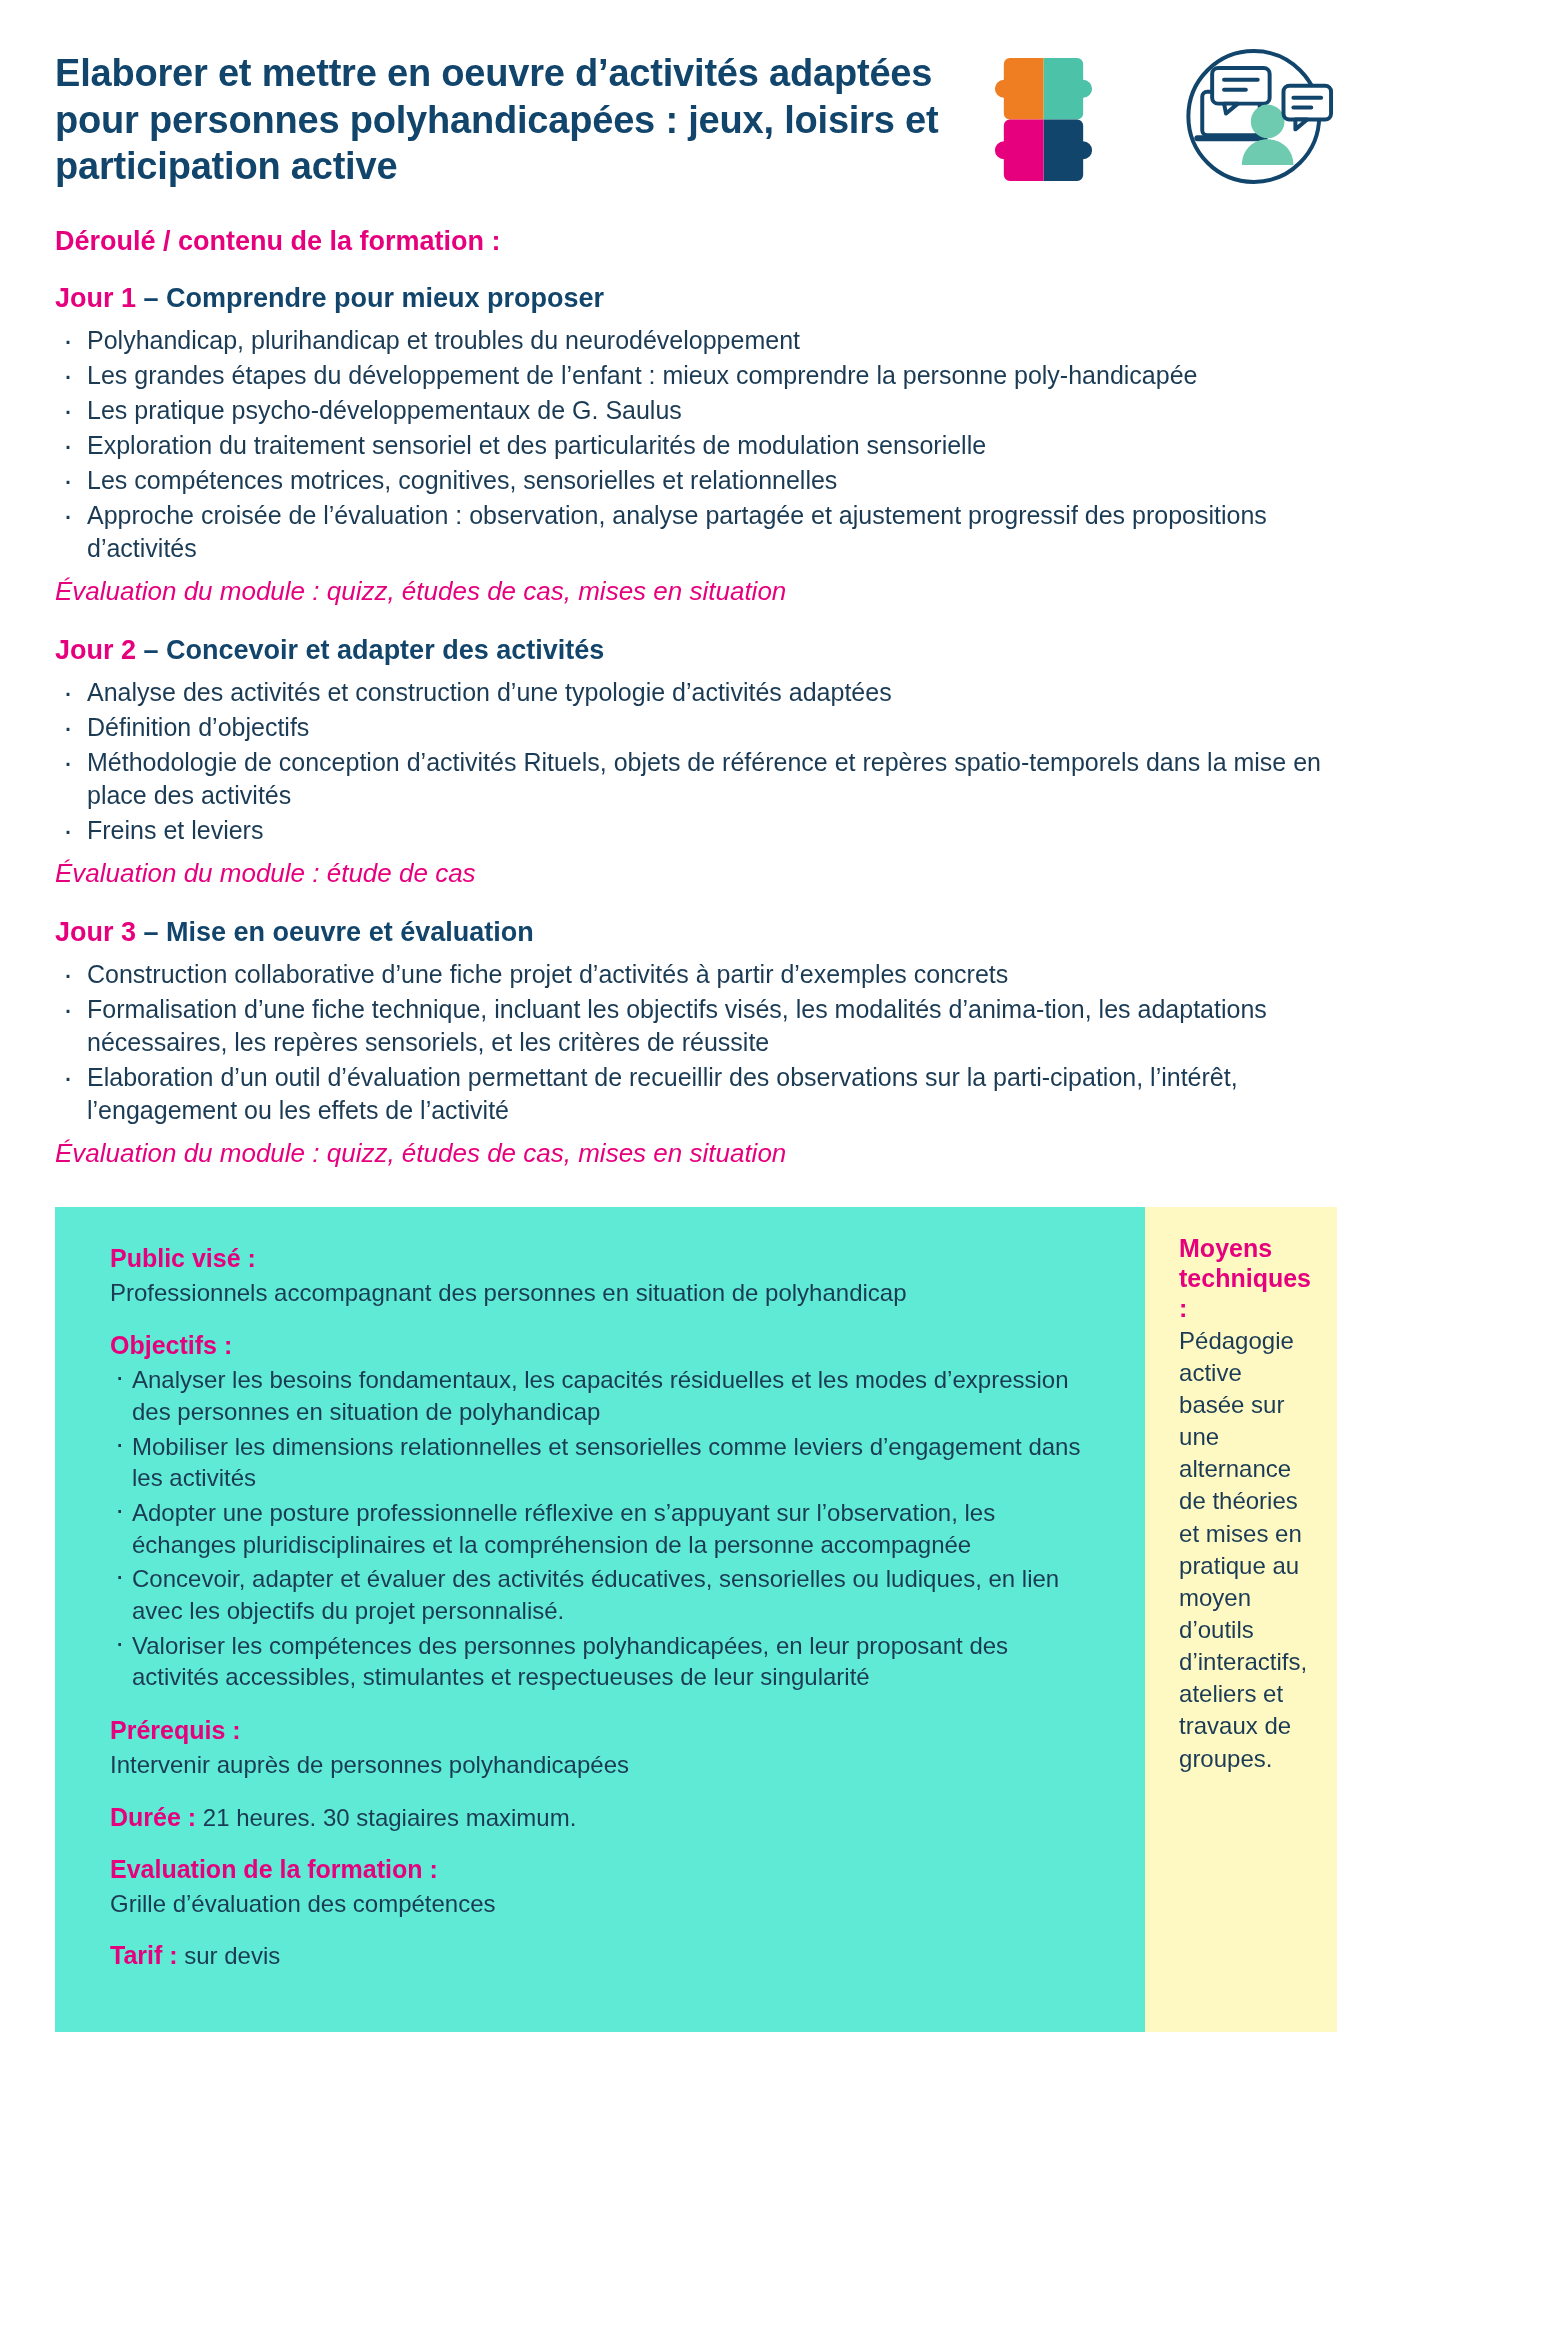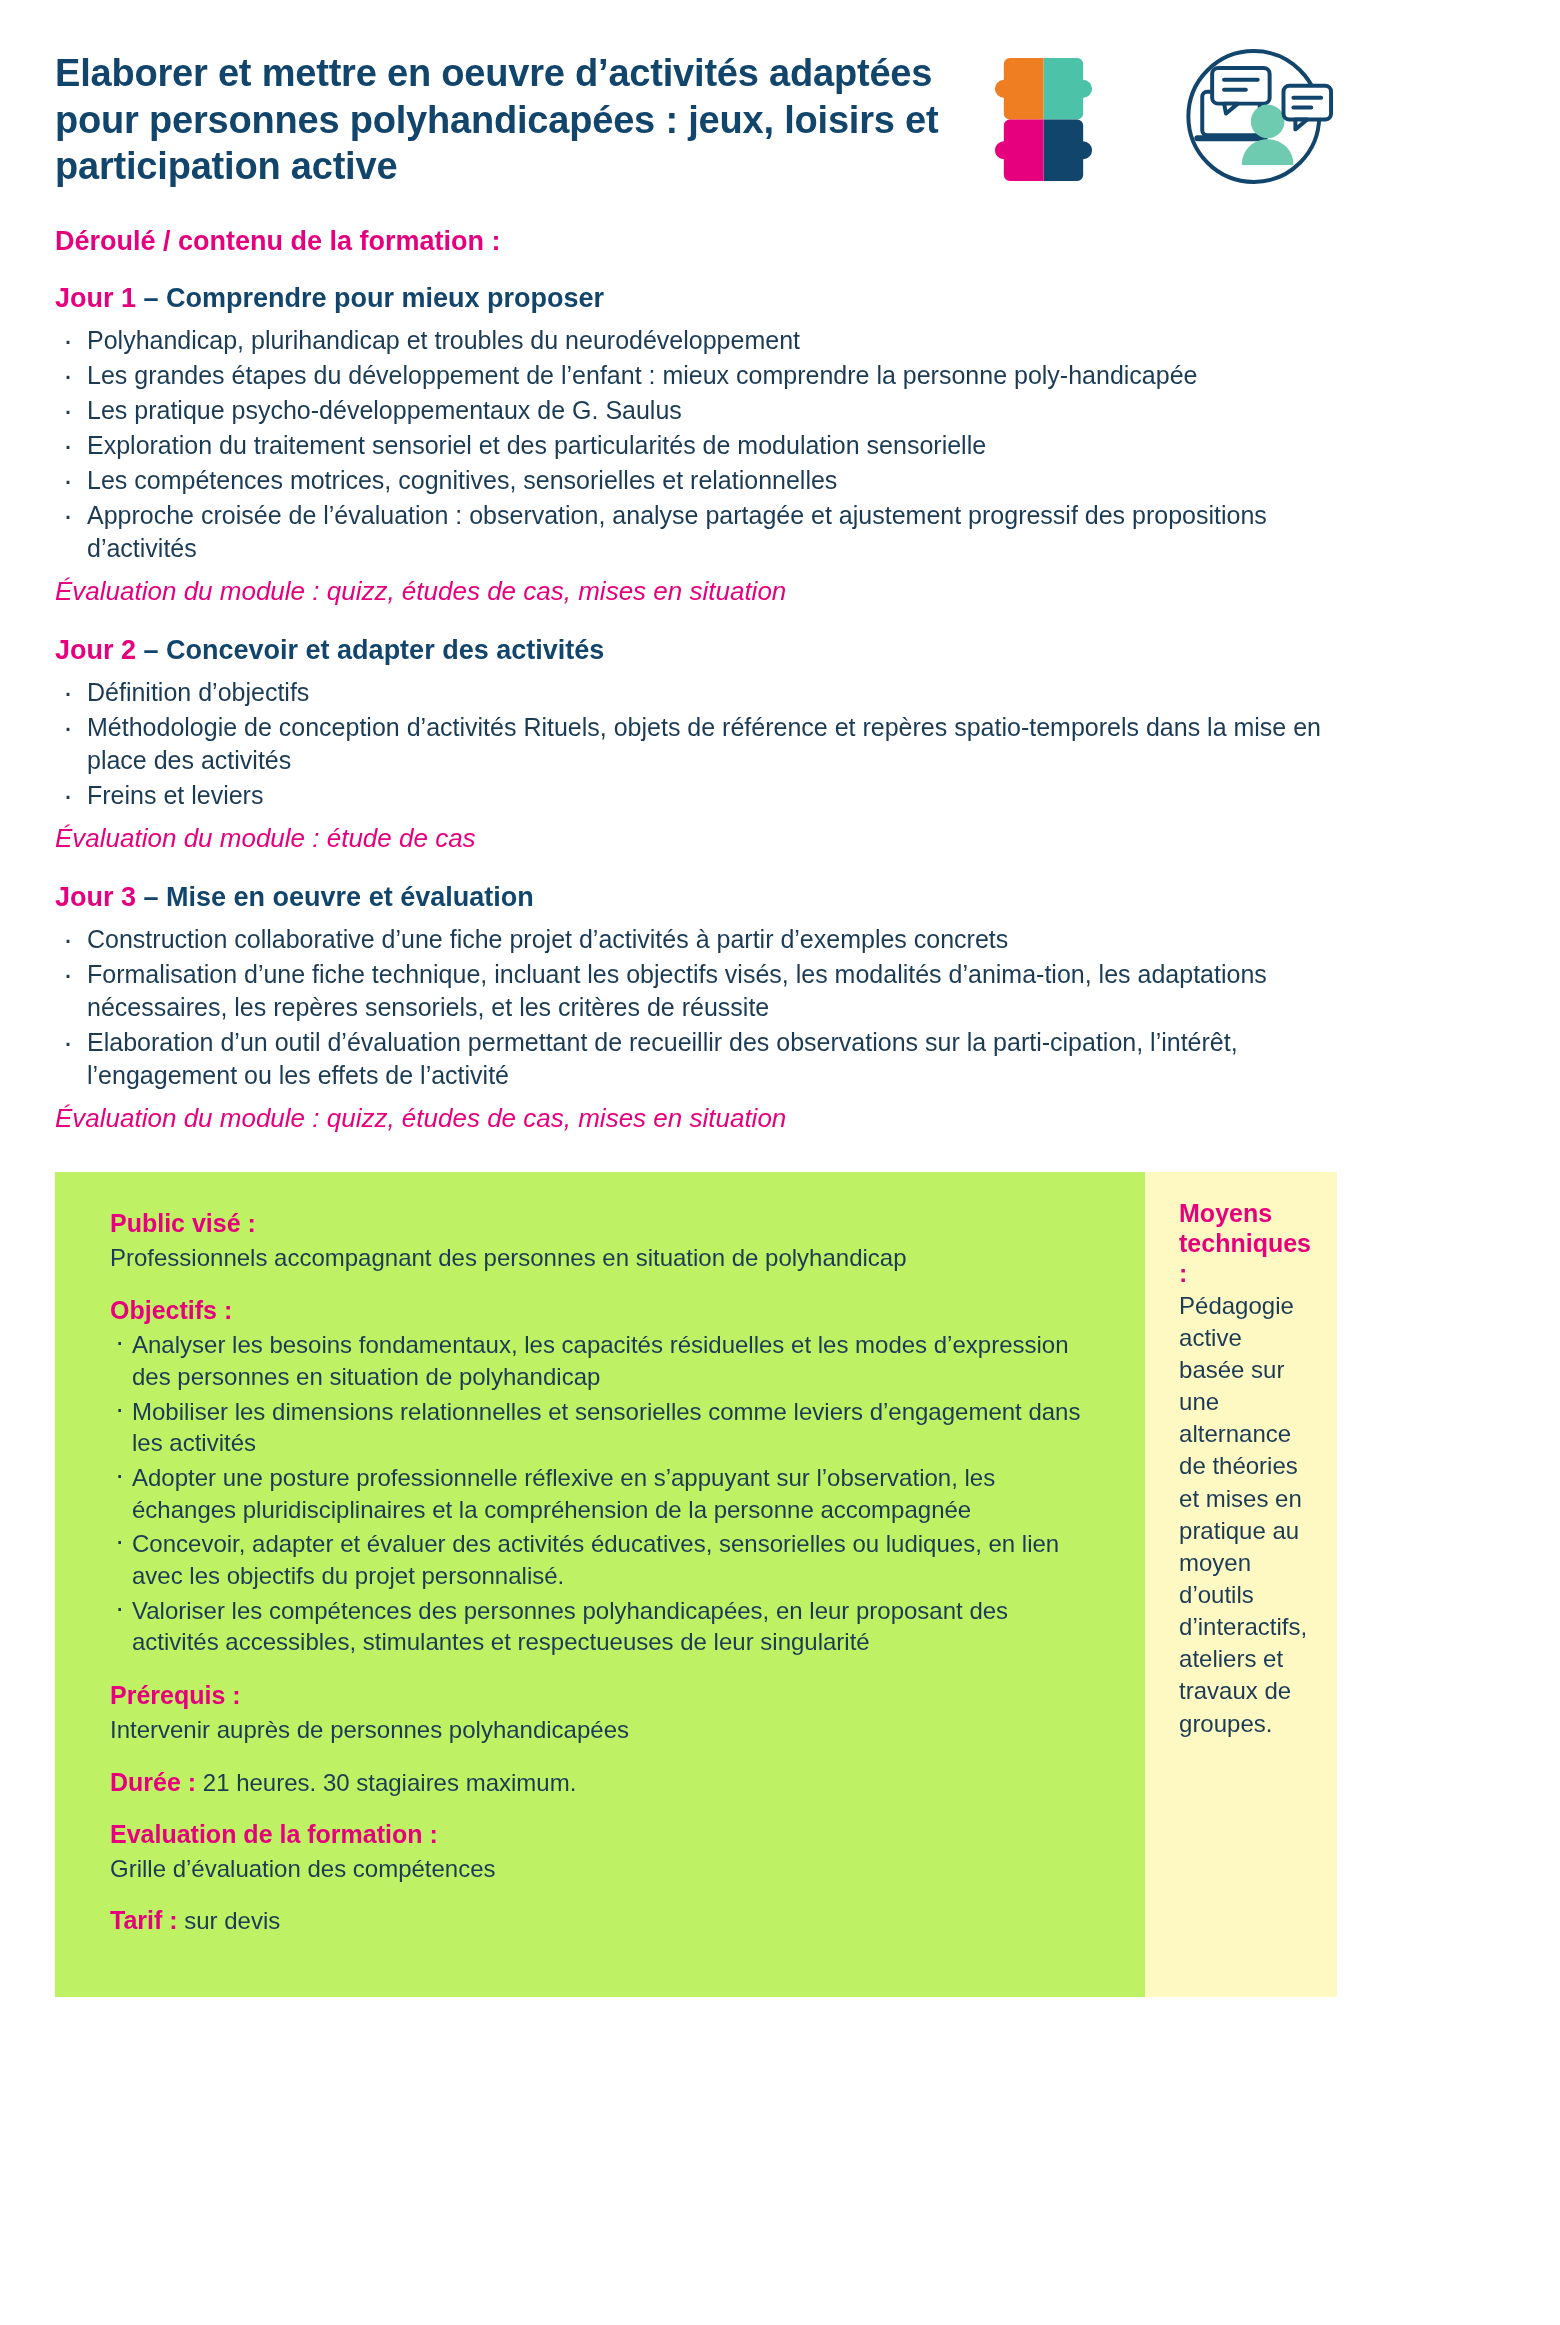--- a/index.html
+++ b/index.html
@@ -90,21 +90,21 @@
     line-height: 1.3;
   }
 
   
   .panels {
     display: flex;
     margin-top: 36px;
     align-items: stretch;
   }
   .panel-left {
-    background: #bef264;
+    background: #5eead4;
     width: 1117px;
     box-sizing: border-box;
     padding: 36px 48px 40px 55px;
   }
   .panel-right {
     background: #fef9c3;
     flex: 1;
     box-sizing: border-box;
     padding: 26px 26px 40px 34px;
   }
@@ -217,20 +217,21 @@
         <li>Approche croisée de l’évaluation : observation, analyse partagée et ajustement progressif des propositions d’activités</li>
       </ul>
       <div class="eval-line">Évaluation du module : quizz, études de cas, mises en situation</div>
     </div>
 
     <div>
       <div class="day-title">
         <span class="day-label">Jour 2</span><span> – </span><span>Concevoir et adapter des activités</span>
       </div>
       <ul class="bullets">
+        <li>Analyse des activités et construction d’une typologie d’activités adaptées</li>
         <li>Définition d’objectifs</li>
         <li>Méthodologie de conception d’activités Rituels, objets de référence et repères spatio-temporels dans la mise en place des activités</li>
         <li>Freins et leviers</li>
       </ul>
       <div class="eval-line">Évaluation du module : étude de cas</div>
     </div>
 
     <div>
       <div class="day-title">
         <span class="day-label">Jour 3</span><span> – </span><span>Mise en oeuvre et évaluation</span>

